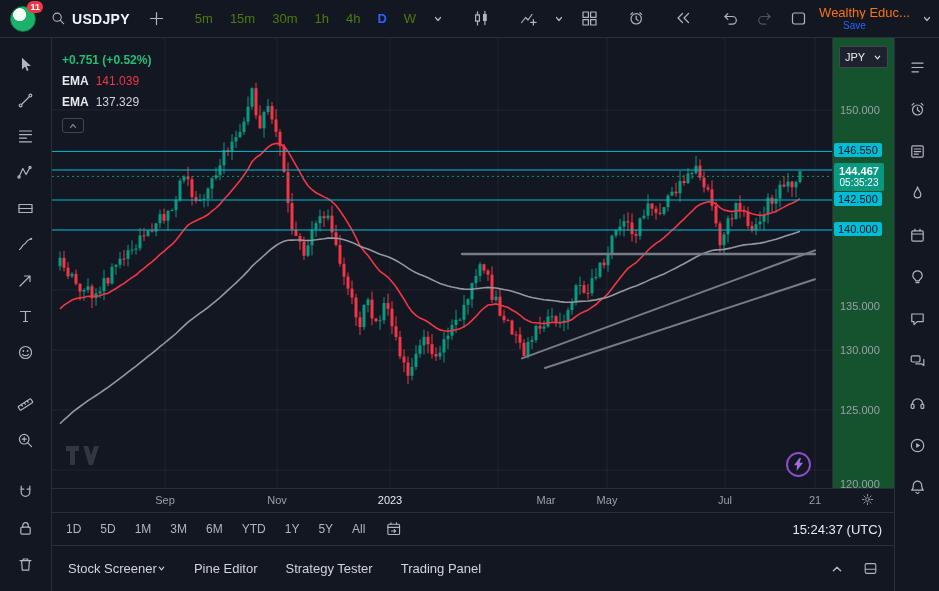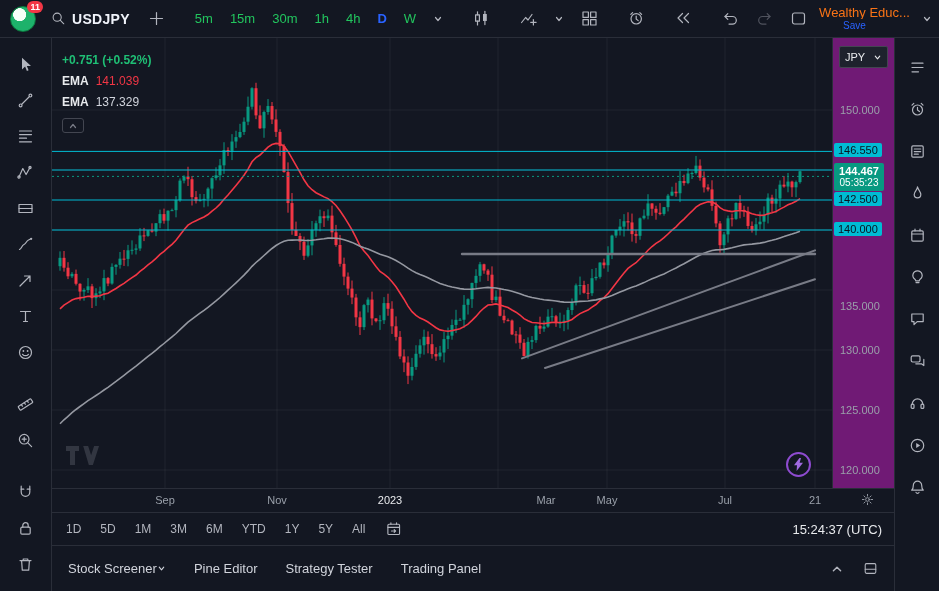--- a/index.html
+++ b/index.html
@@ -13,21 +13,21 @@
   
   .topbar{height:38px;min-height:38px;display:flex;align-items:center;padding:0 10px;gap:7px;border-bottom:1px solid #2a2e39;background:#131722;}
   .logo-wrap{position:relative;margin-right:2px;cursor:pointer;}
   .logo{width:26px;height:26px;border-radius:50%;background:radial-gradient(circle at 36% 32%,#f4fff8 0 28%,#1db26b 30% 100%);border:1px solid #0c7a3f;}
   .nbadge{position:absolute;top:-5px;right:-7px;background:#f23645;color:#fff;font-size:9px;font-weight:bold;border-radius:7px;padding:0 3px;line-height:12px;}
   .symbol-search{display:flex;align-items:center;gap:6px;color:#b2b5be;cursor:pointer;padding:4px 6px;border-radius:4px;}
   .symbol{font-weight:bold;font-size:14px;color:#f0f3fa;letter-spacing:.3px;}
   .tbtn{display:flex;align-items:center;justify-content:center;padding:5px;border-radius:4px;color:#b2b5be;cursor:pointer;}
   .tbtn.dim{color:#50535e;}
   .sep{width:1px;height:22px;background:#2a2e39;margin:0 3px;}
-  .tf{padding:3px 5px;font-size:13px;color:#22c55e;cursor:pointer;border-radius:3px;}
+  .tf{padding:3px 5px;font-size:13px;color:#4d7c0f;cursor:pointer;border-radius:3px;}
   .tf.active{color:#2962ff;font-weight:bold;}
   .topbar-right{margin-left:auto;display:flex;align-items:center;gap:7px;}
   .layout-block{display:flex;flex-direction:column;align-items:flex-start;line-height:13px;cursor:pointer;}
   .layout-name{font-size:13px;color:#f97316;max-width:96px;white-space:nowrap;overflow:hidden;}
   .save-link{font-size:10px;color:#2962ff;margin-left:24px;cursor:pointer;}
   
   .body{flex:1;display:flex;min-height:0;}
   .left-toolbar{width:52px;min-width:52px;border-right:1px solid #2a2e39;display:flex;flex-direction:column;align-items:center;padding-top:12px;gap:7px;background:#131722;}
   .tool{width:34px;height:29px;display:flex;align-items:center;justify-content:center;color:#b2b5be;border-radius:4px;cursor:pointer;}
   .tgap{height:9px;}
@@ -37,21 +37,21 @@
   .main{flex:1;display:flex;flex-direction:column;min-width:0;}
   .chart-wrap{position:relative;height:474px;min-height:474px;background:#131722;overflow:hidden;}
   #plot-svg{position:absolute;left:0;top:0;}
   .watermark{position:absolute;left:14px;top:408px;opacity:.9;}
   .legend{position:absolute;left:10px;top:12px;font-size:12px;line-height:21px;z-index:4;}
   .legend .change{color:#1fbf75;font-weight:bold;}
   .legend .lbl{color:#e8eaed;font-weight:bold;margin-right:7px;}
   .legend .val-red{color:#f23645;}
   .legend .val-gray{color:#d1d4dc;}
   .legend-collapse{margin-top:5px;width:22px;height:15px;background:#131722;border:1px solid #434651;border-radius:3px;color:#787b86;display:flex;align-items:center;justify-content:center;cursor:pointer;}
-  .price-scale{position:absolute;left:780px;top:0;width:62px;height:450px;border-left:1px solid #2a2e39;font-size:11px;color:#9aa0aa;background:#701a75;z-index:2;}
+  .price-scale{position:absolute;left:780px;top:0;width:62px;height:450px;border-left:1px solid #2a2e39;font-size:11px;color:#9aa0aa;background:#14532d;z-index:2;}
   .price-scale .tick{position:absolute;left:7px;z-index:1;}
   .price-scale .level-label{position:absolute;left:1px;padding:1px 4px;border-radius:2px;background:#00bcd4;color:#081420;z-index:2;}
   .price-scale .last-badge{position:absolute;left:1px;width:50px;background:#089981;color:#fff;text-align:center;border-radius:2px;line-height:12px;padding:2px 0;z-index:3;font-weight:bold;}
   .price-scale .last-badge .cd{font-weight:normal;font-size:10px;}
   .time-axis{position:absolute;left:0;right:0;bottom:0;height:24px;border-top:1px solid #2a2e39;font-size:11px;color:#9aa0aa;background:#131722;z-index:3;}
   .time-label{position:absolute;top:5px;transform:translateX(-50%);}
   .time-label.year{color:#e8eaed;}
   .axis-gear{position:absolute;right:20px;top:4px;color:#9aa0aa;cursor:pointer;}
   .jpy-select{position:absolute;right:6px;top:8px;width:49px;height:22px;background:#1e222d;border:1px solid #434651;border-radius:2px;display:flex;align-items:center;justify-content:space-between;padding:0 5px;font-size:11px;color:#e8eaed;cursor:pointer;z-index:5;}
   .lightning{position:absolute;left:734px;top:414px;width:25px;height:25px;border-radius:50%;border:2px solid #8e4bd0;color:#a06ae0;display:flex;align-items:center;justify-content:center;cursor:pointer;background:#131722;z-index:4;}
@@ -692,21 +692,21 @@
               </svg>
           </div>
         </div>
         <div class="price-scale" id="price-scale">
             <div class="tick" style="top: 66px;">150.000</div>
             <div class="tick" style="top: 126px;">145.000</div>
             <div class="tick" style="top: 186px;">140.000</div>
             <div class="tick" style="top: 262px;">135.000</div>
             <div class="tick" style="top: 306px;">130.000</div>
             <div class="tick" style="top: 366px;">125.000</div>
-            <div class="tick" style="top: 426px;">120.000</div>
+            <div class="tick" style="top: 440px;">120.000</div>
             <div class="level-label" style="top: 105.4px;">146.550</div>
             <div class="level-label" style="top: 154px;">142.500</div>
             <div class="level-label" style="top: 184px;">140.000</div>
             <div class="last-badge" style="top: 125.396px;">
               <div>144.467</div>
               <div class="cd">05:35:23</div>
             </div>
           </div>
         <div class="time-axis" id="time-axis">
           <div class="axis-gear">

